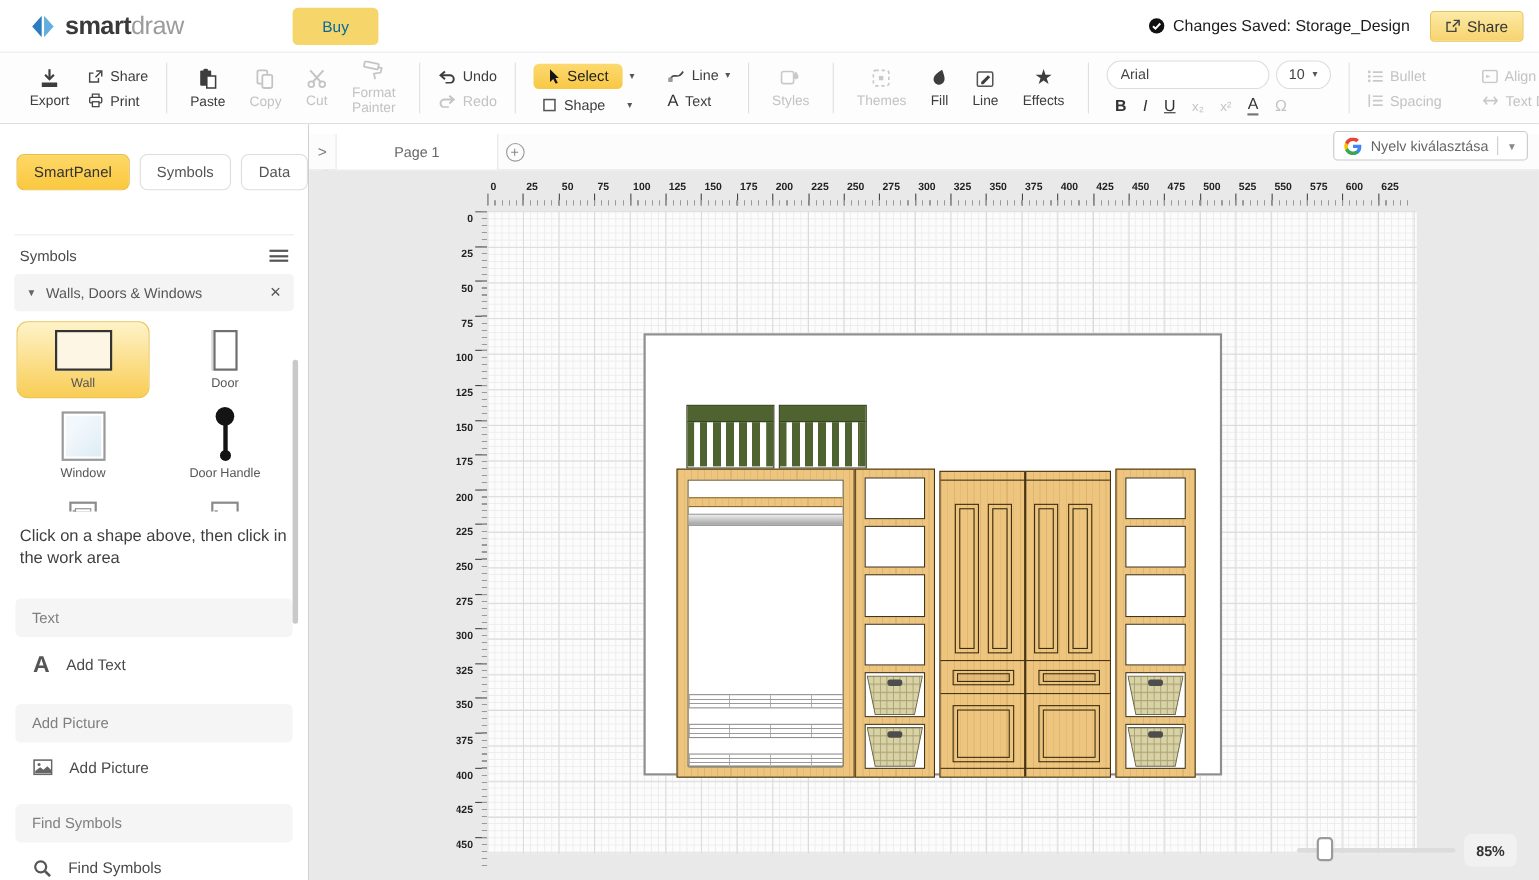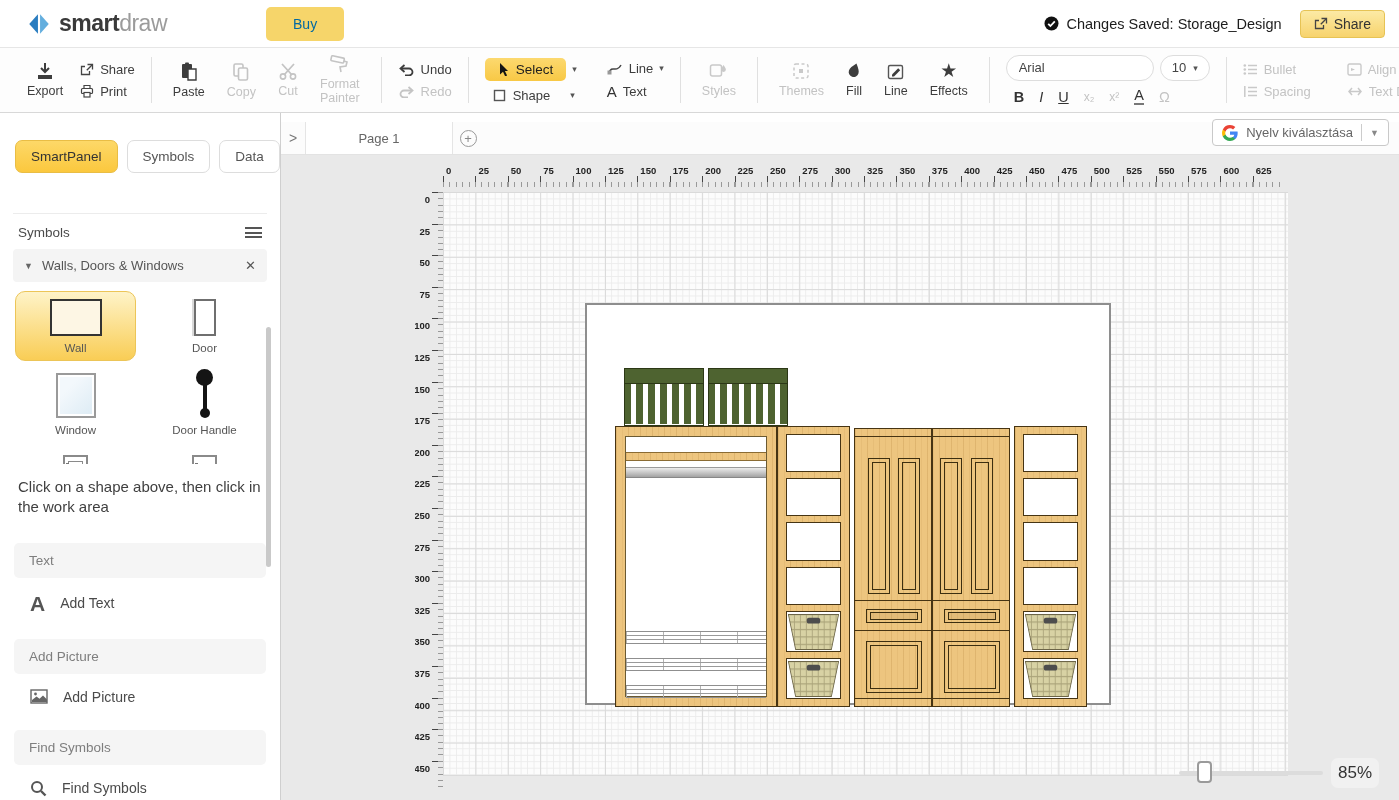--- a/index.html
+++ b/index.html
@@ -139,21 +139,21 @@
 .handle .in{width:100%;height:100%;border:1px solid #3c2e10;background:rgba(60,40,10,.06)}
 .h1{left:11px}.h2{left:89px}
 .lowpanel{position:absolute;top:212px;width:56px;height:52px;border:1px solid #3c2e10;padding:3px}
 .lowpanel .in{width:100%;height:100%;border:1px solid #3c2e10}
 .lp1{left:11px}.lp2{left:89px}
 
 
 .zoomctl{position:absolute;right:20px;bottom:12px;width:200px;height:30px}
 .zoom-track{position:absolute;left:0;right:56px;top:13px;height:4px;background:#dcdcdc;border-radius:2px;cursor:pointer}
 .zoom-thumb{position:absolute;left:18px;top:3px;width:15px;height:22px;background:#fff;border:2px solid #9a9a9a;border-radius:4px;cursor:grab}
-.zoom-badge{position:absolute;right:0;top:0;width:48px;height:30px;background:#f1f1f1;border-radius:7px;display:flex;align-items:center;justify-content:center;font-size:17px;font-weight:400;color:#333}
+.zoom-badge{position:absolute;right:0;top:0;width:48px;height:30px;background:#f1f1f1;border-radius:7px;display:flex;align-items:center;justify-content:center;font-size:13px;font-weight:700;color:#333}
 
 svg{display:block}
 </style>
 </head>
 <body>
 
 <svg width="0" height="0" style="position:absolute">
   <defs>
     <pattern id="bkp" width="7" height="7" patternUnits="userSpaceOnUse">
       <rect width="7" height="7" fill="#d8d2a4"></rect>

